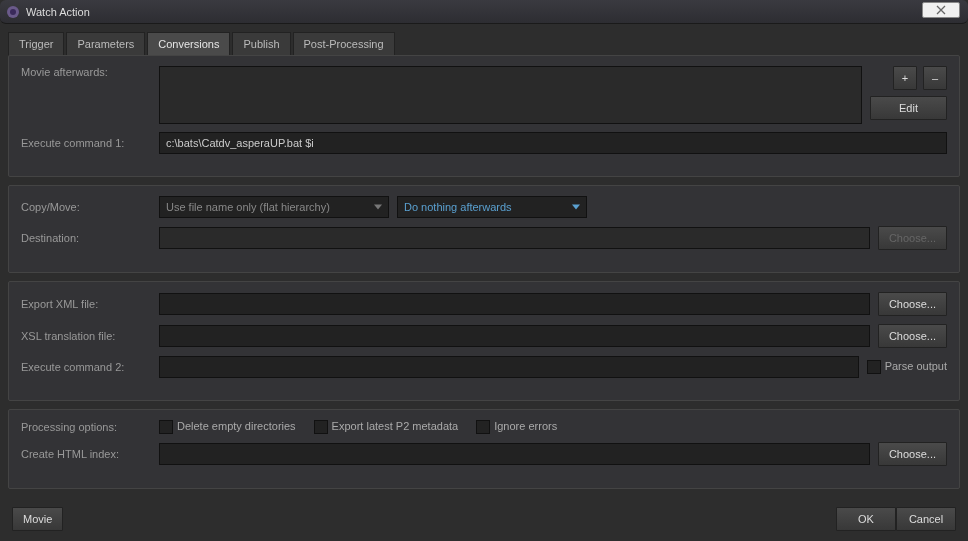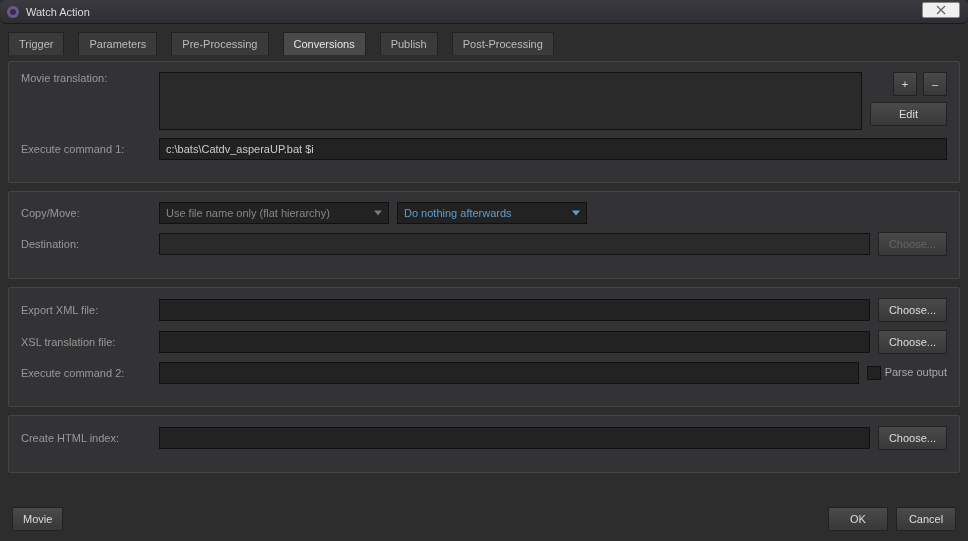--- a/index.html
+++ b/index.html
@@ -51,22 +51,21 @@
   cursor: pointer;
 }
 .content {
   padding: 8px;
   background: #2d2d2d;
   height: calc(100% - 24px);
   position: relative;
 }
 .tabs {
   display: flex;
-  gap: 14px;
-  margin-bottom: 6px;
+  gap: 2px;
 }
 .tab {
   padding: 5px 10px;
   background: #3a3a3a;
   color: #bbb;
   border: 1px solid #222;
   border-bottom: none;
   cursor: pointer;
   font-size: 11px;
 }
@@ -184,21 +183,21 @@
   cursor: pointer;
 }
 .footer {
   position: absolute;
   bottom: 10px;
   left: 12px;
   right: 12px;
   display: flex;
   justify-content: space-between;
 }
-.footer-right { display: flex; gap: 8px; }
+.footer-right { display: flex; }
 .movie-row { align-items: flex-start; }
 </style>
 </head>
 <body>
 
 <div class="window">
   <div class="titlebar">
     <span class="titlebar-icon">
       <svg width="14" height="14" viewBox="0 0 14 14">
           <circle cx="7" cy="7" r="6" fill="#6a5a8a"></circle>
@@ -210,29 +209,28 @@
       <svg width="10" height="10" viewBox="0 0 10 10">
           <path d="M1 1 L9 9 M9 1 L1 9" stroke="#666" stroke-width="1.3"></path>
         </svg>
     </div>
   </div>
 
   <div class="content">
     <div class="tabs">
       <div class="tab">Trigger</div>
       <div class="tab">Parameters</div>
-      <div class="tab">Pre-Processing</div>
       <div class="tab active">Conversions</div>
       <div class="tab">Publish</div>
       <div class="tab">Post-Processing</div>
     </div>
 
     <div class="panel">
       <div class="row movie-row">
-        <div class="label">Movie translation:</div>
+        <div class="label">Movie afterwards:</div>
         <div class="textarea-box"></div>
         <div class="btn-col">
           <div class="btn-row-small">
             <button class="btn small">+</button>
             <button class="btn small">–</button>
           </div>
           <button class="btn" style="width:77px">Edit</button>
         </div>
       </div>
       <div class="row">
@@ -276,20 +274,37 @@
         <input class="text-input" style="">
         <label class="check-group" style="margin-right:0">
           <span class="checkbox"></span>
           <span>Parse output</span>
         </label>
       </div>
     </div>
 
     <div class="panel">
       <div class="row">
+        <div class="label">Processing options:</div>
+        <div style="flex:1; display:flex; align-items:center;">
+          <label class="check-group">
+            <span class="checkbox"></span>
+            <span>Delete empty directories</span>
+          </label>
+          <label class="check-group">
+            <span class="checkbox"></span>
+            <span>Export latest P2 metadata</span>
+          </label>
+          <label class="check-group">
+            <span class="checkbox"></span>
+            <span>Ignore errors</span>
+          </label>
+        </div>
+      </div>
+      <div class="row">
         <div class="label">Create HTML index:</div>
         <input class="text-input" style="">
         <button class="btn">Choose...</button>
       </div>
     </div>
 
     <div class="footer">
       <button class="btn">Movie</button>
       <div class="footer-right">
         <button class="btn" style="min-width:60px">OK</button>

